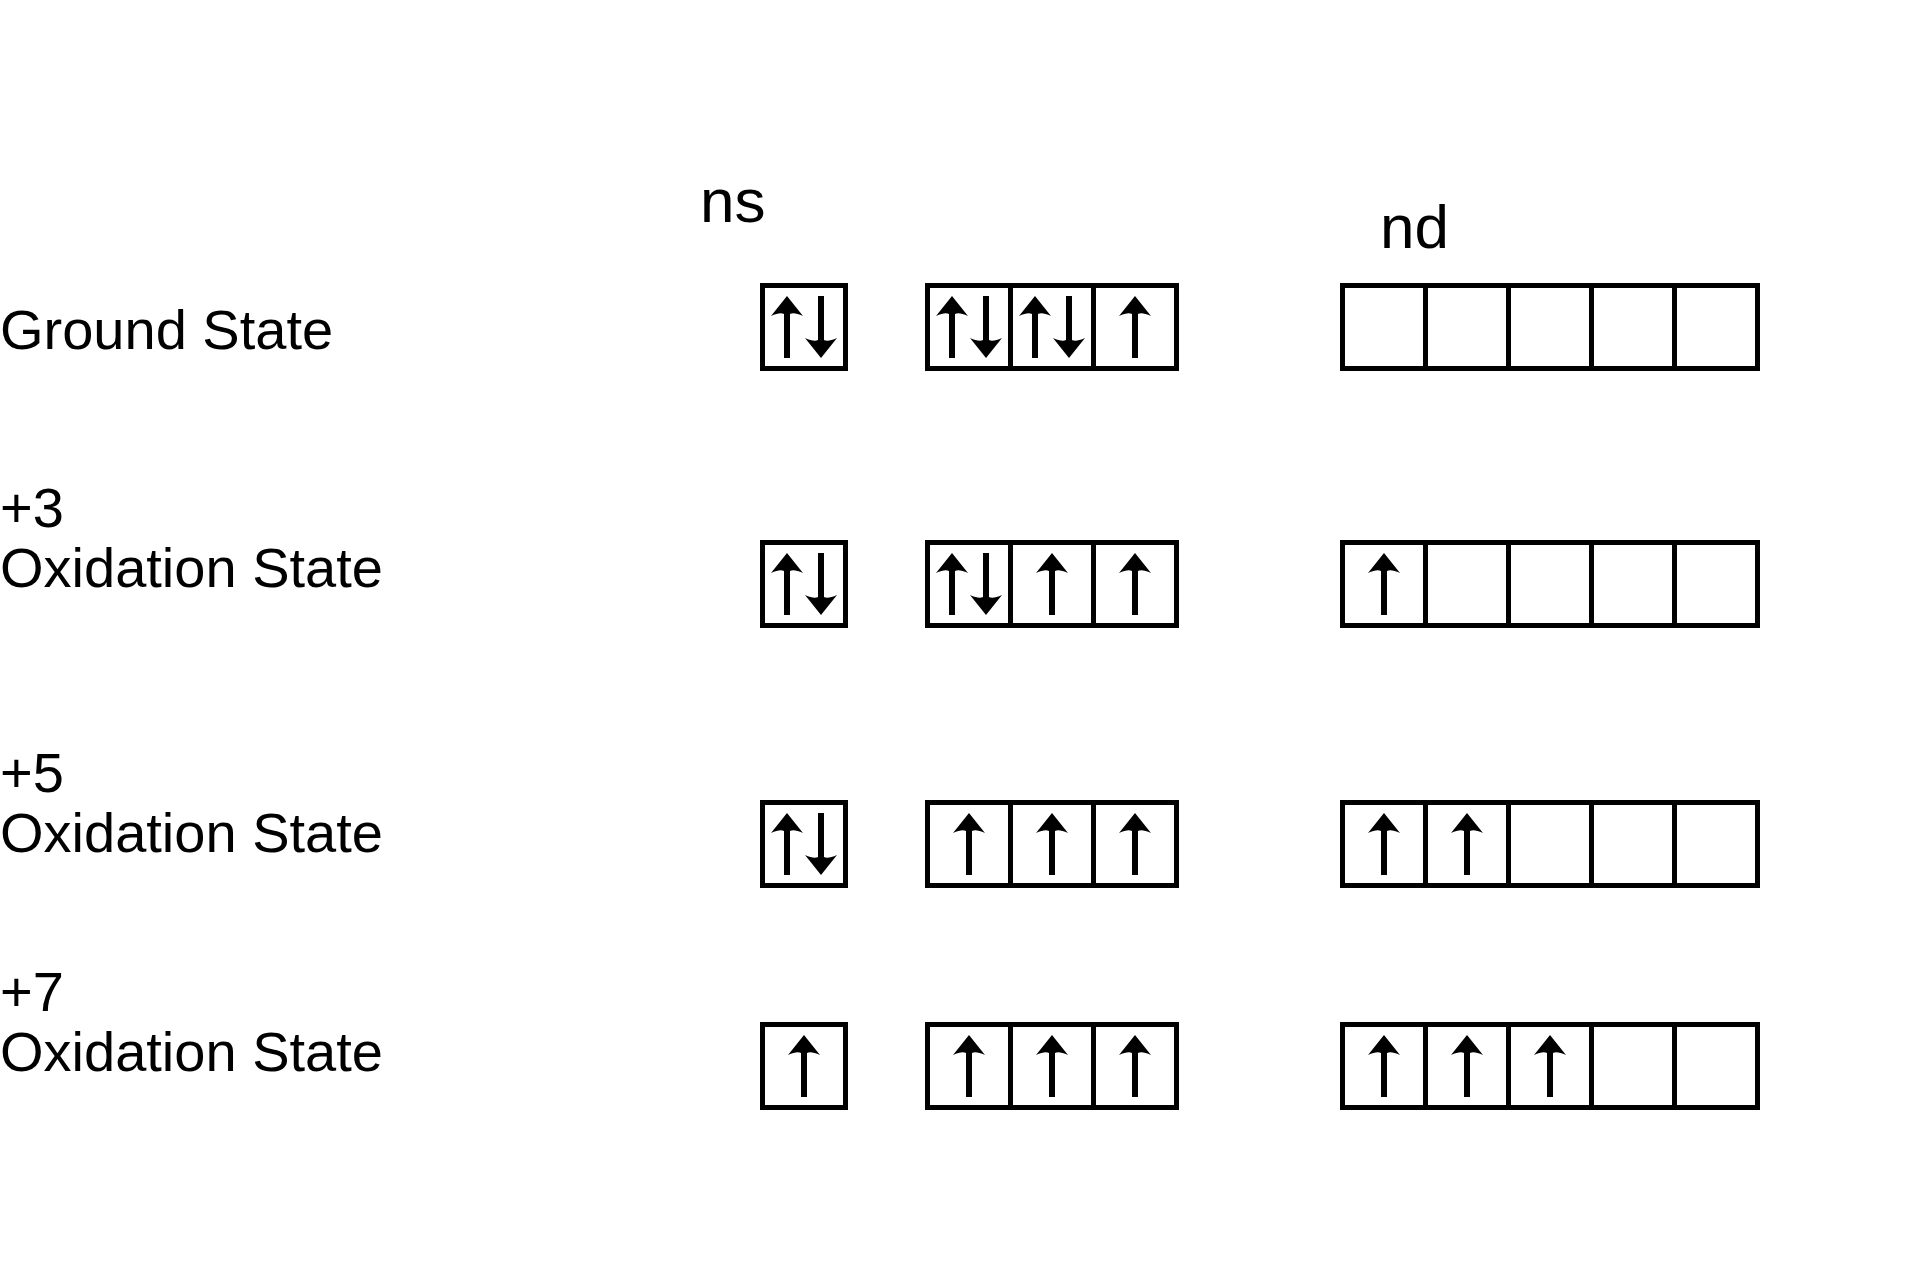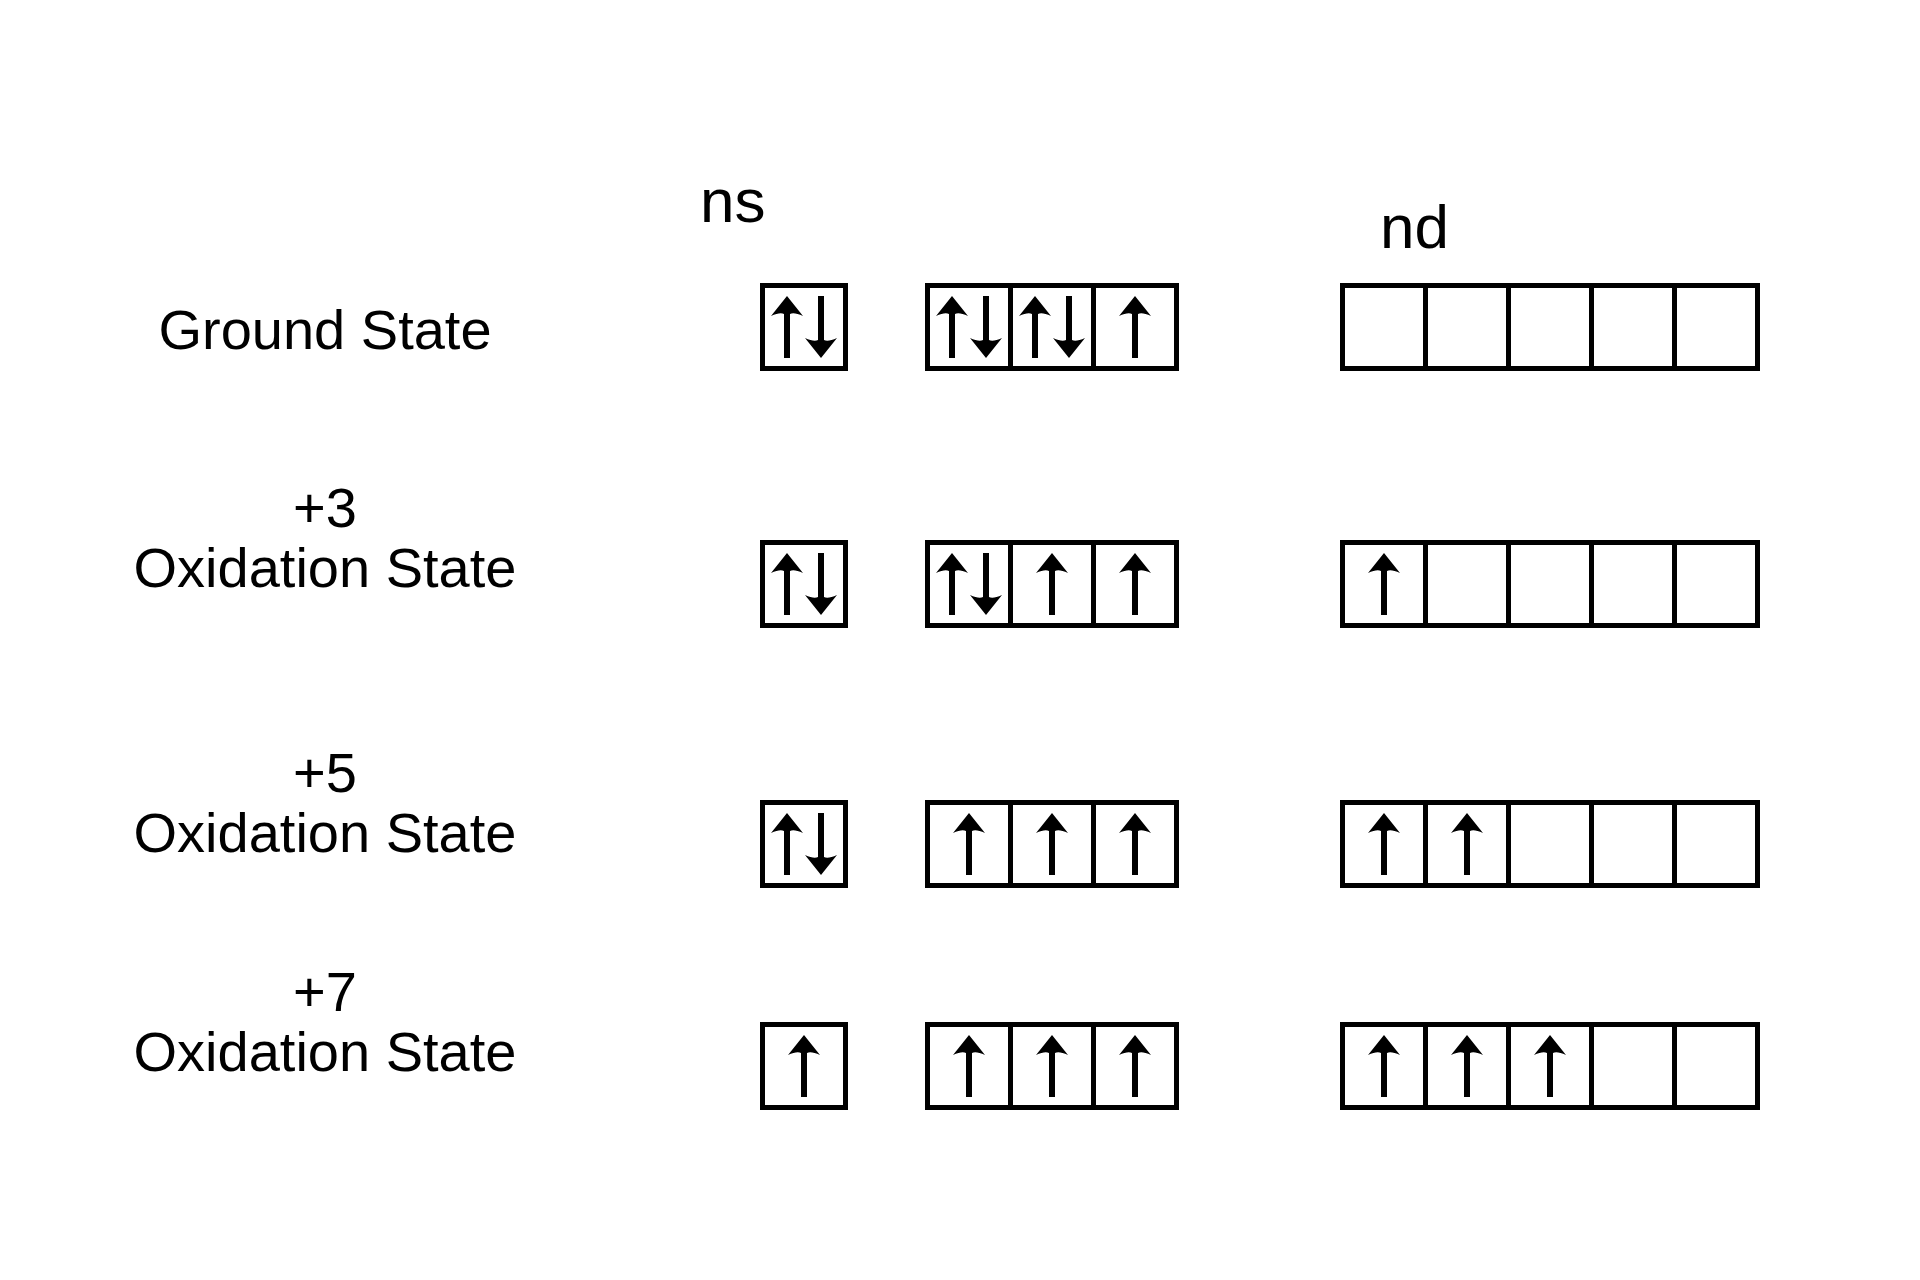--- a/index.html
+++ b/index.html
@@ -33,21 +33,21 @@
   }
   #hdr-ns { left: 700px; top: 170px; width: 160px; }
   #hdr-np { left: 880px; top: 170px; width: 200px; }
   #hdr-nd { left: 1380px; top: 170px; width: 200px; margin-top: 26px; }
 
   
   .row-label {
     position: absolute;
     left: 0px;
     width: 650px;
-    text-align: center;
+    text-align: left;
     font-size: 56px;
     line-height: 1.08;
     font-weight: 400;
     color: #000;
     white-space: nowrap;
   }
   .row-label .charge-line { display: block; }
   .row-label .state-line  { display: block; }
 
   

